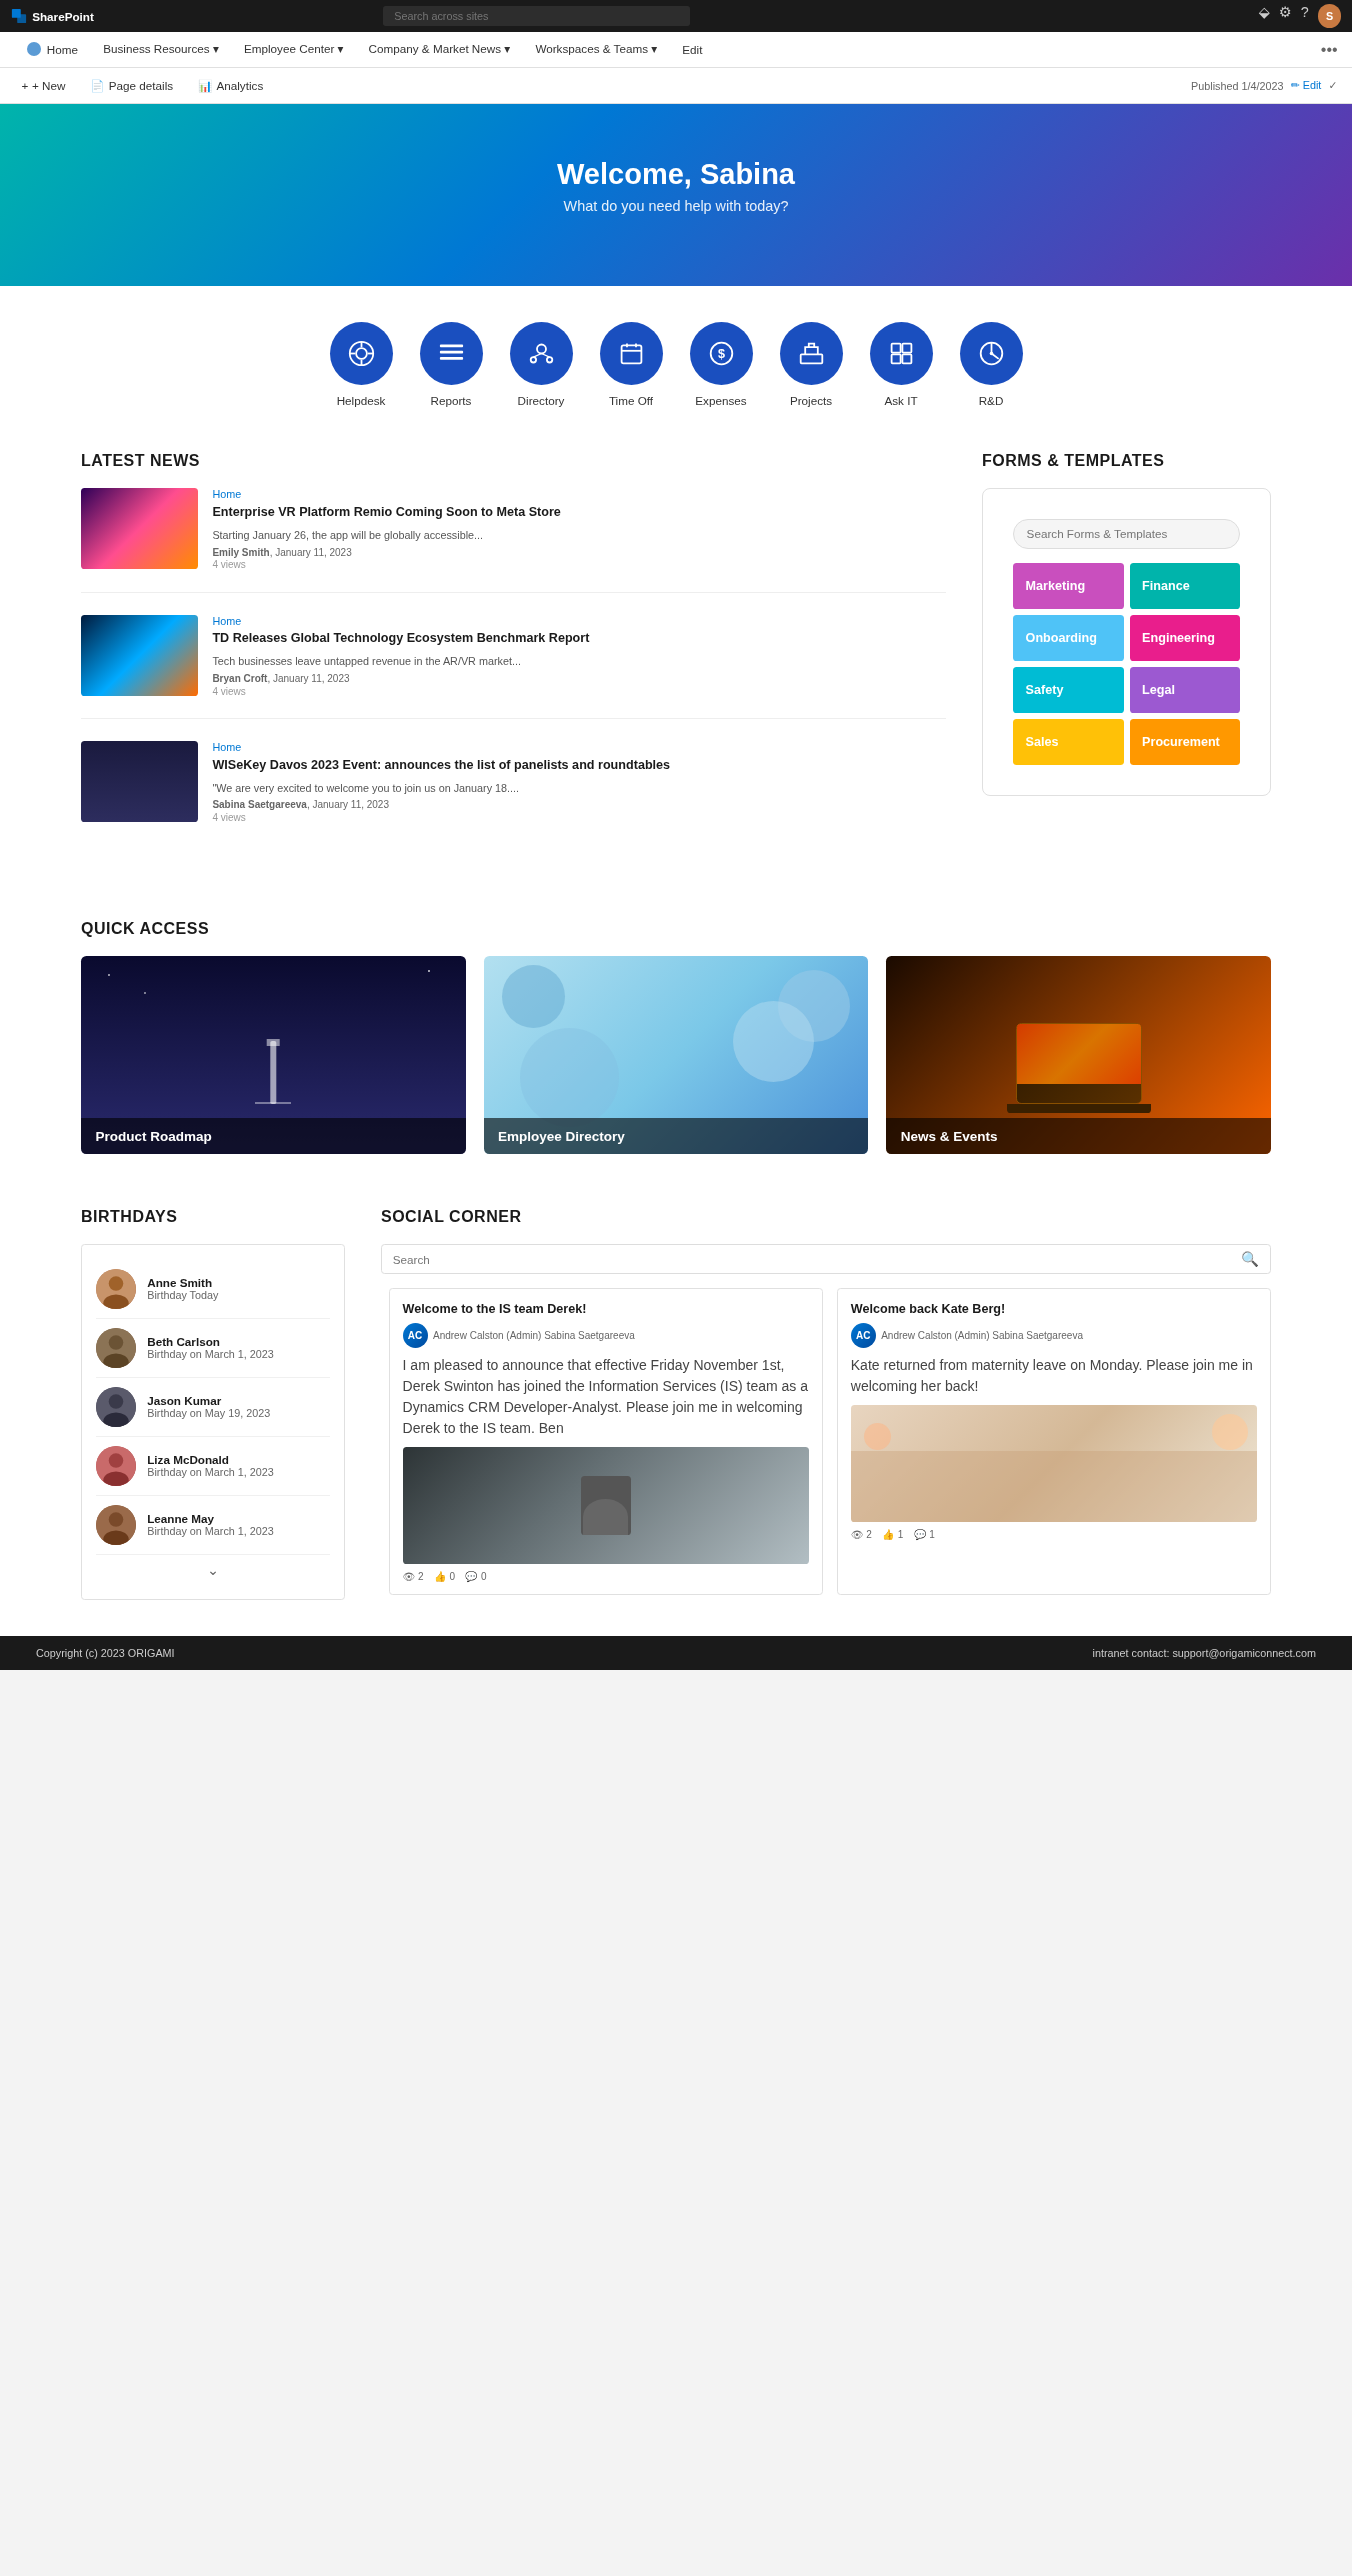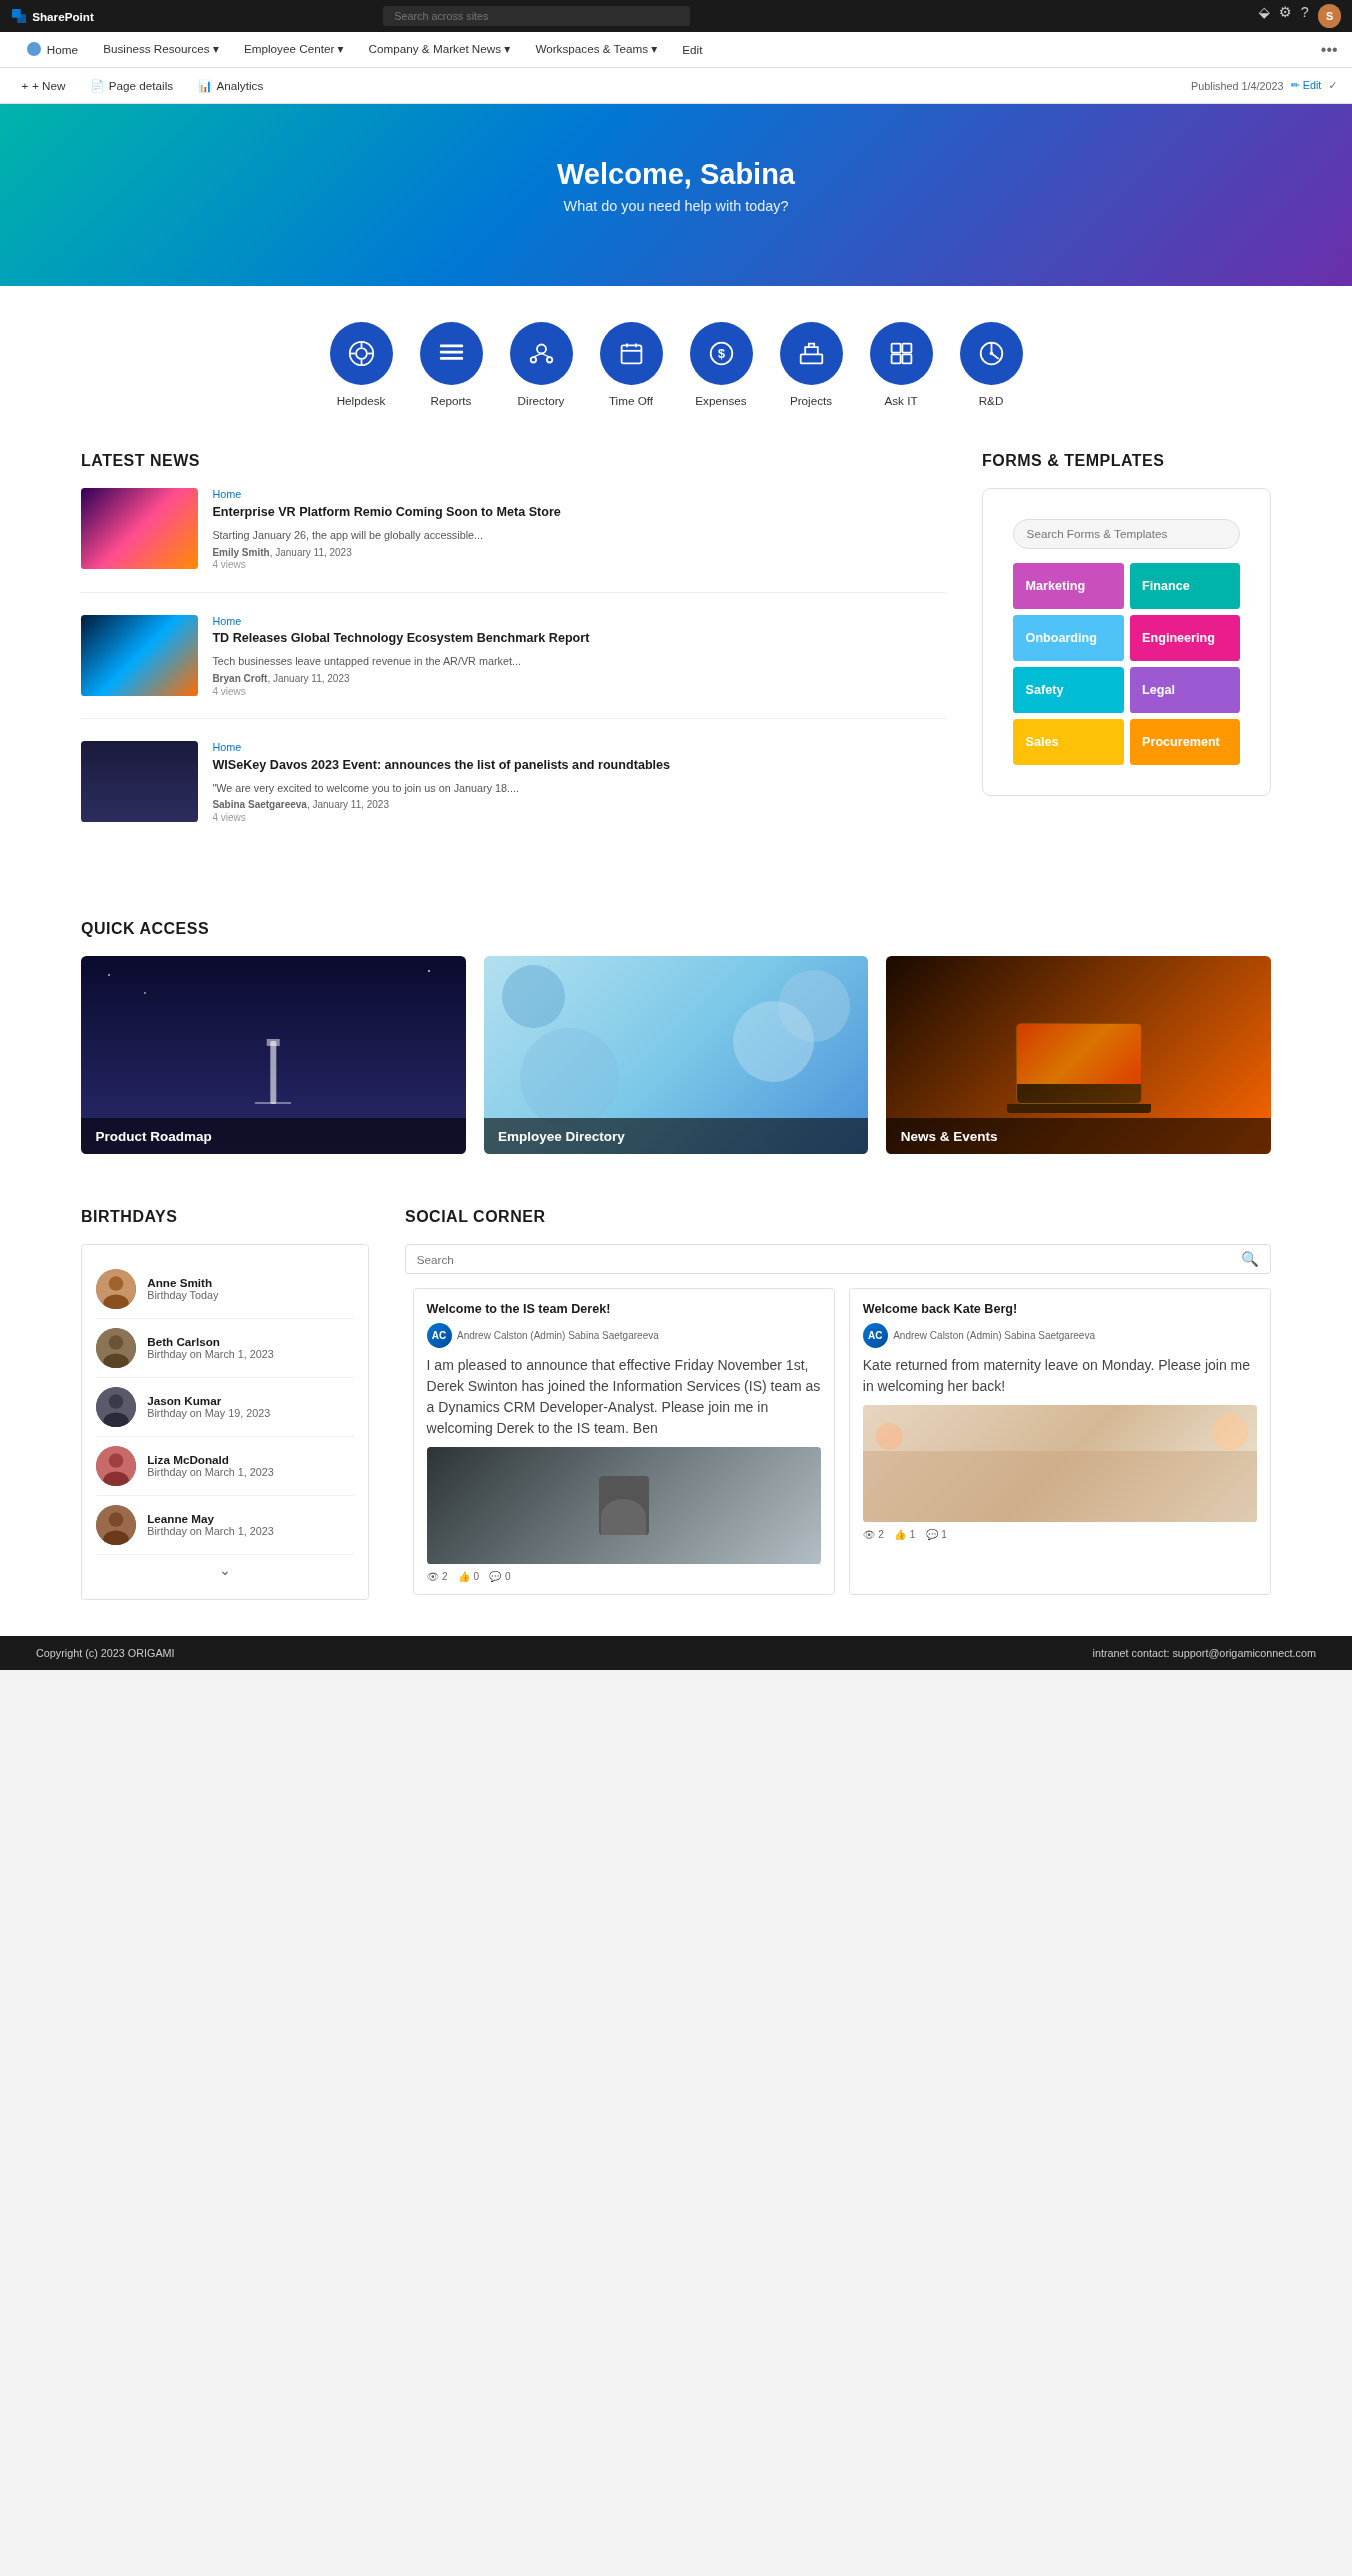--- a/index.html
+++ b/index.html
@@ -266,21 +266,21 @@
       height: 100%;
       position: relative;
     }
 
     
     .bottom-section {
       display: flex;
       gap: 36px;
       padding: 18px 0 36px;
     }
-    .birthdays-col { width: 288px; flex-shrink: 0; }
+    .birthdays-col { width: 264px; flex-shrink: 0; }
     .social-col { flex: 1; min-width: 0; }
 
     
     .birthdays-box {
       border: 0.9px solid #e0e0e0;
       border-radius: 3.6px;
       padding: 14.4px;
     }
     .birthday-item {
       display: flex;

